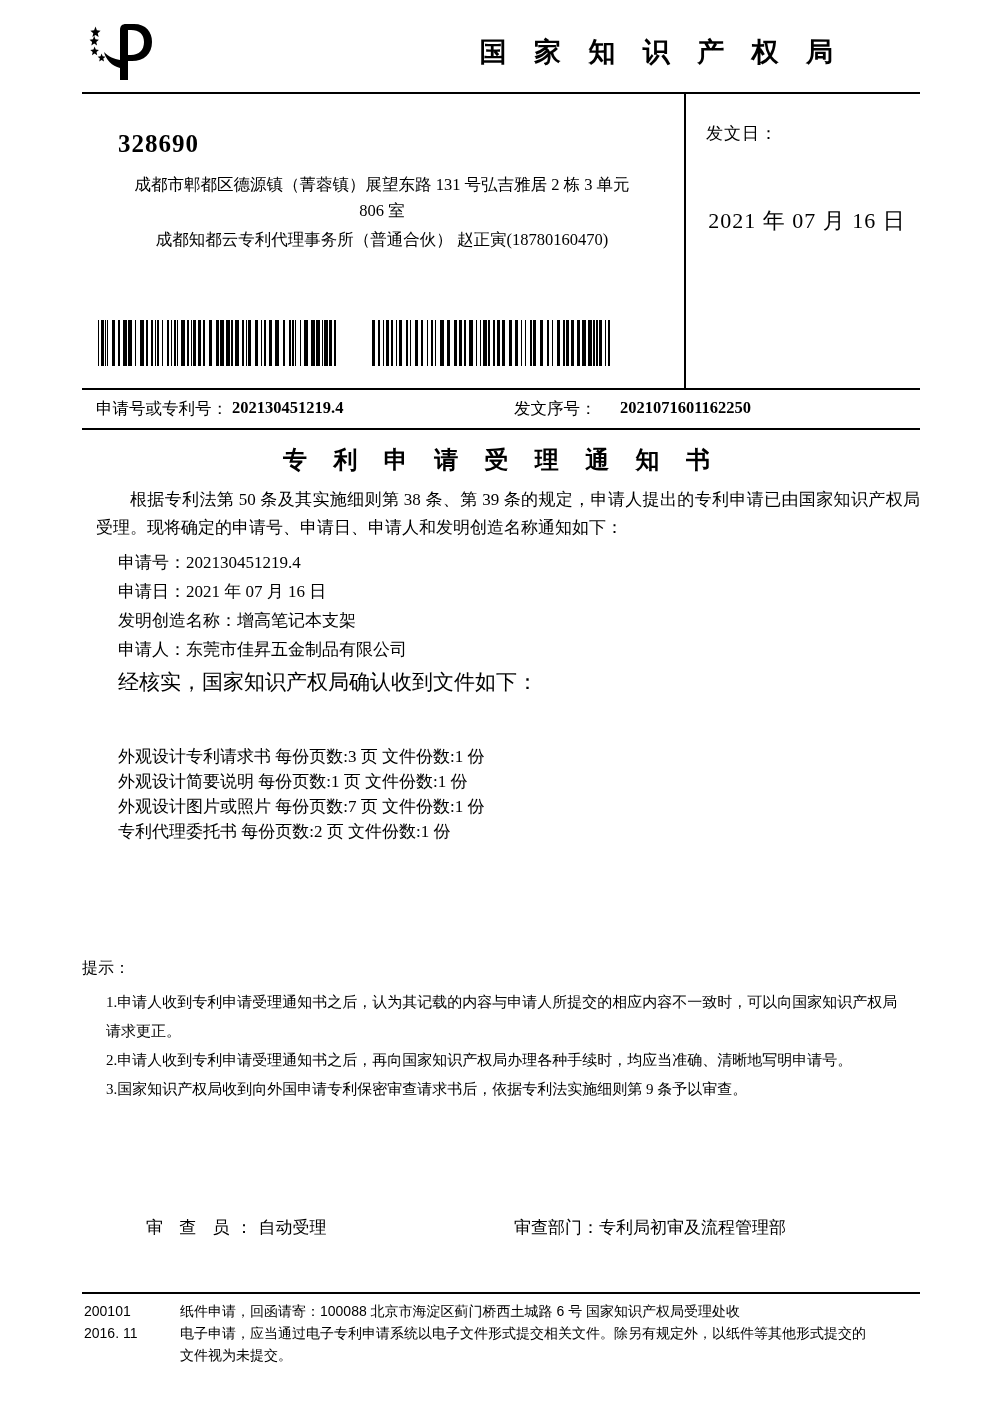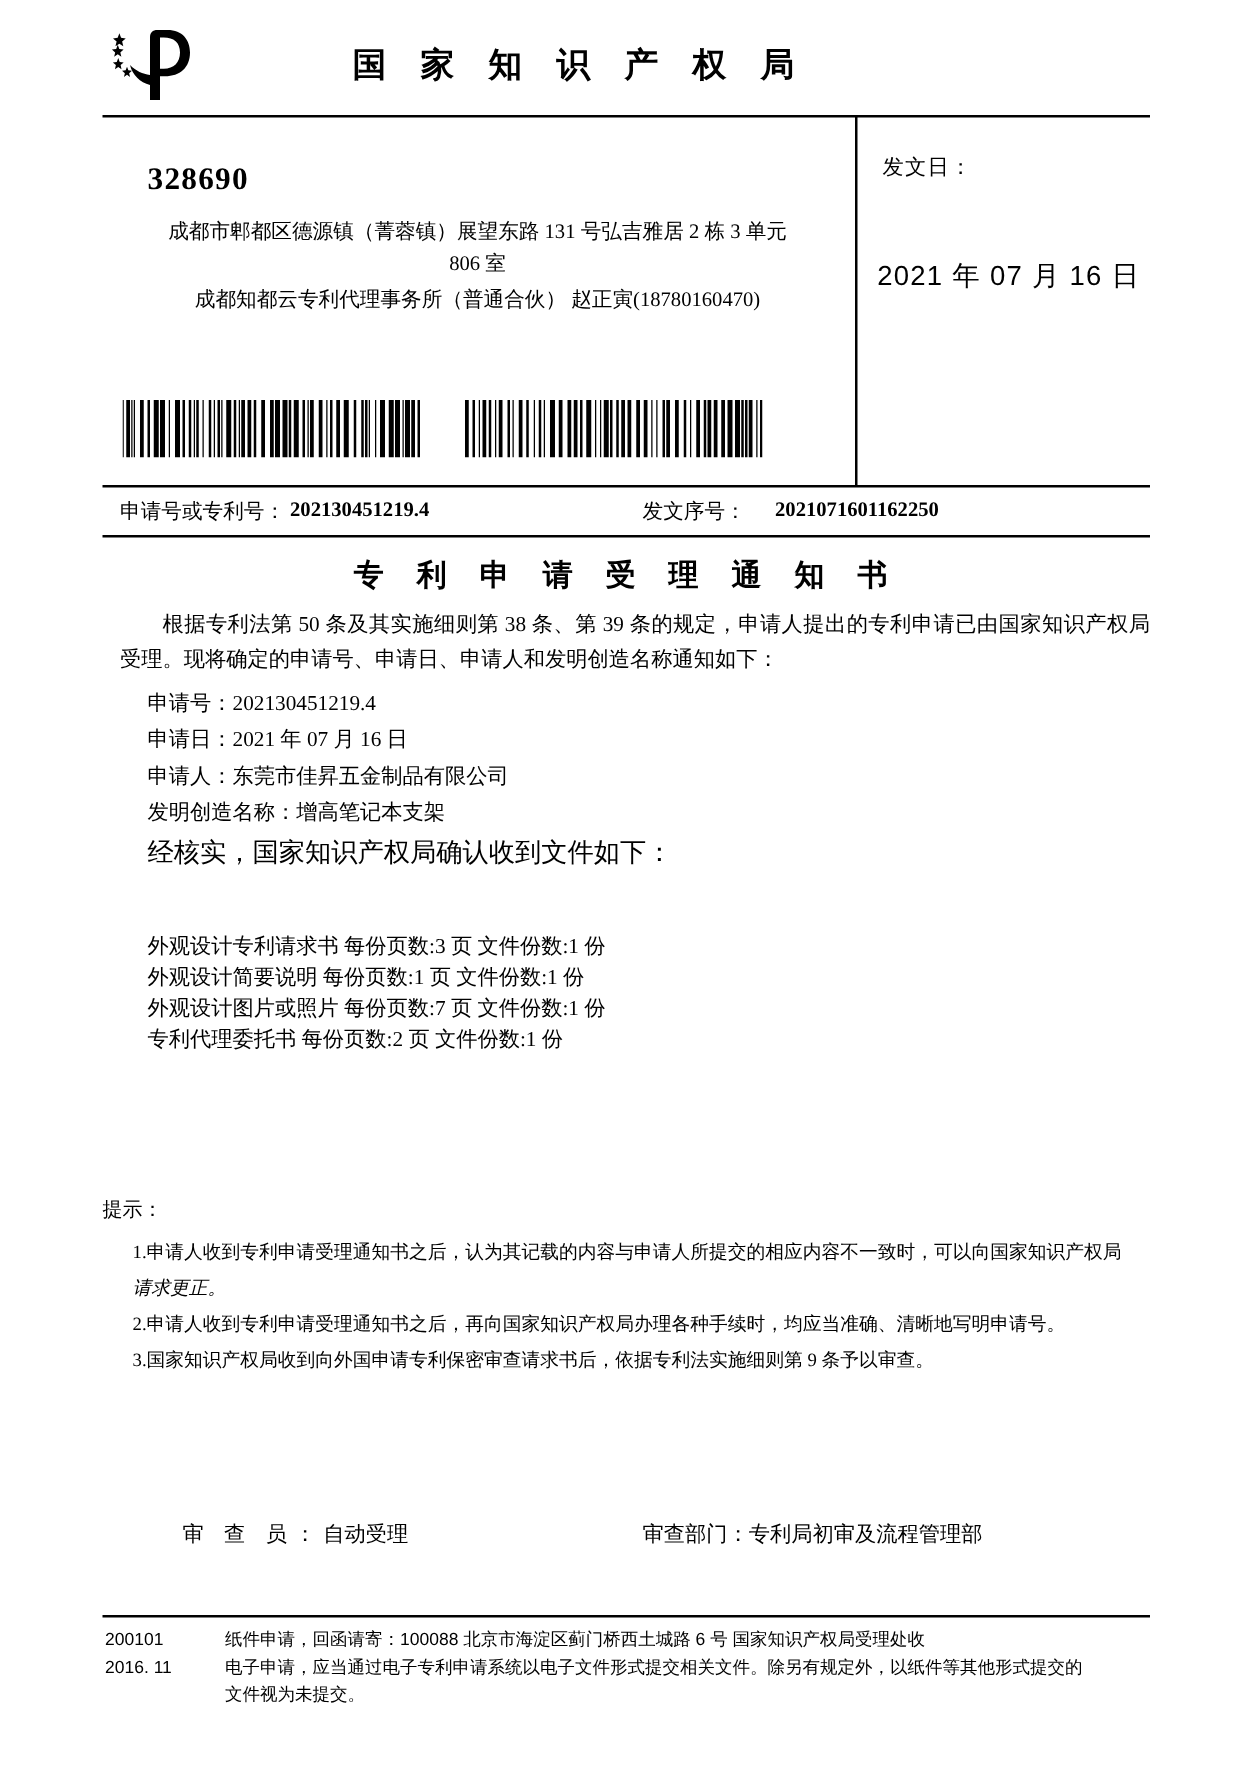--- a/index.html
+++ b/index.html
@@ -35,21 +35,21 @@
     left: 0px;
     top: 2px;
     width: 80px;
     height: 64px;
   }
   .org-title {
     position: absolute;
     left: 200px;
     top: 16px;
     width: 560px;
-    text-align: left;
+    text-align: right;
     font-size: 27px;
     font-weight: bold;
     letter-spacing: 9px;
     font-family: "DejaVu Serif", "Liberation Serif", serif;
   }
 
   
   .rule {
     position: absolute;
     background: #000;
@@ -103,21 +103,21 @@
     font-size: 17px;
     letter-spacing: 1px;
   }
   .issue-date {
     position: absolute;
     left: 700px;
     top: 206px;
     width: 214px;
     text-align: center;
     font-size: 22px;
-    font-family: Liberation Sans, sans-serif;
+    font-family: Liberation Serif, serif;
     letter-spacing: 1px;
   }
 
   
   .barcode {
     position: absolute;
     top: 320px;
     height: 46px;
     display: flex;
     align-items: stretch;
@@ -206,21 +206,21 @@
   .notes {
     position: absolute;
     left: 82px;
     top: 988px;
     width: 838px;
     font-size: 15px;
     line-height: 29px;
   }
   .note-line { display: block; }
   .note-line .n-idx { margin-left: 24px; }
-  .note-cont { display: block; margin-left: 24px; font-style: italic; }
+  .note-cont { display: block; margin-left: 24px; }
 
   
   .examiner {
     position: absolute;
     left: 146px;
     top: 1216px;
     font-size: 17px;
   }
   .examiner .lab { letter-spacing: 6px; }
   .dept {
@@ -495,22 +495,22 @@
     <span class="sendno-value">2021071601162250</span>
   </div>
 
   <div class="doc-title">专 利 申 请 受 理 通 知 书</div>
 
   <div class="body-para">根据专利法第 50 条及其实施细则第 38 条、第 39 条的规定，申请人提出的专利申请已由国家知识产权局受理。现将确定的申请号、申请日、申请人和发明创造名称通知如下：</div>
 
   <div class="fields">
     <div>申请号：202130451219.4</div>
     <div>申请日：2021 年 07 月 16 日</div>
+    <div>发明创造名称：增高笔记本支架</div>
     <div>申请人：东莞市佳昇五金制品有限公司</div>
-    <div>发明创造名称：增高笔记本支架</div>
   </div>
 
   <div class="docs-head">经核实，国家知识产权局确认收到文件如下：</div>
   <div class="docs-list">
     <div>外观设计专利请求书 每份页数:3 页 文件份数:1 份</div>
     <div>外观设计简要说明 每份页数:1 页 文件份数:1 份</div>
     <div>外观设计图片或照片 每份页数:7 页 文件份数:1 份</div>
     <div>专利代理委托书 每份页数:2 页 文件份数:1 份</div>
   </div>
 

